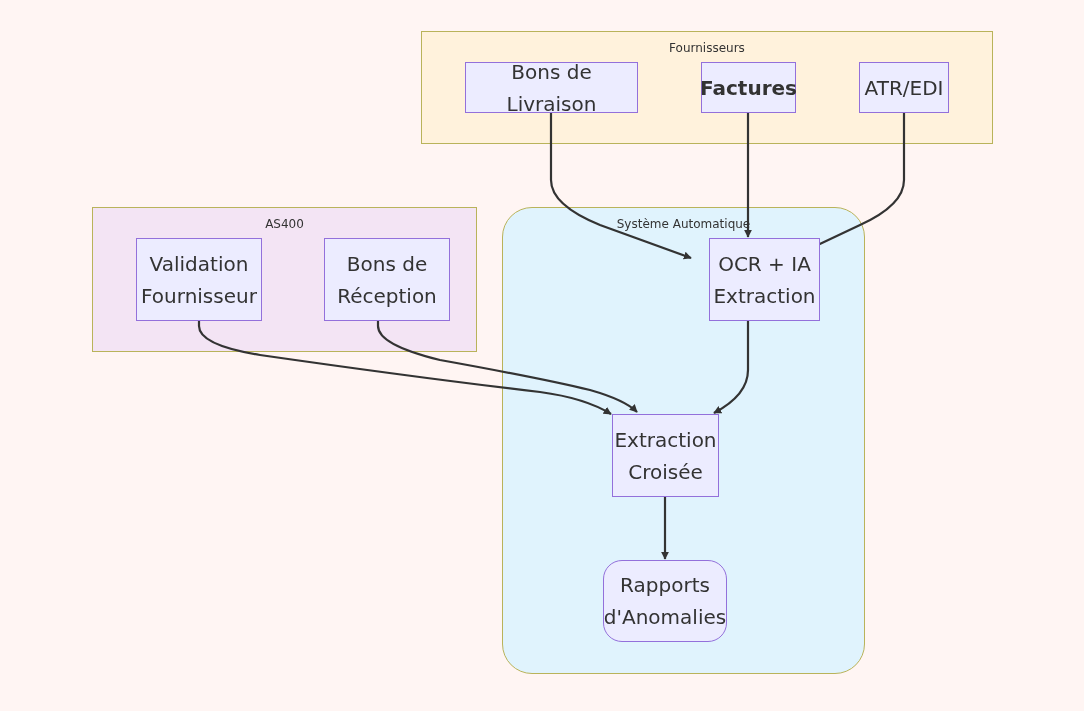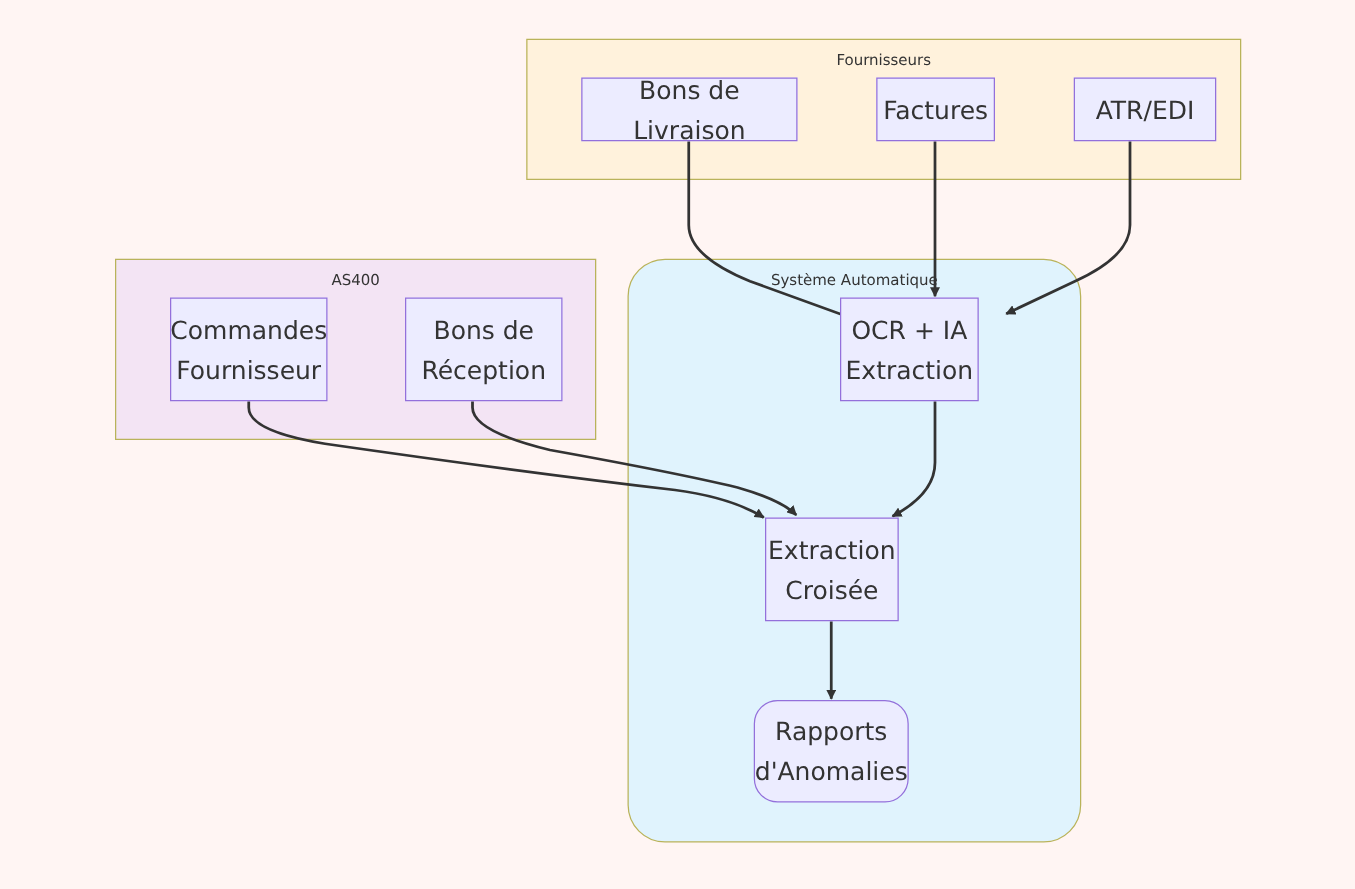--- a/index.html
+++ b/index.html
@@ -48,41 +48,41 @@
   <path class="edge" d="M904,113 L904,180 Q904,205 860,225 L805,251" marker-end="url(#arrow)"></path>
   <path class="edge" d="M199,321 L199,326 Q199,345 260,355 Q420,378 540,392 Q585,398 611,414" marker-end="url(#arrow)"></path>
   <path class="edge" d="M378,321 L378,326 Q378,345 440,360 Q540,378 590,390 Q625,400 637,412" marker-end="url(#arrow)"></path>
   <path class="edge" d="M748,321 L748,370 Q748,395 714,413" marker-end="url(#arrow)"></path>
   <path class="edge" d="M665,497 L665,559" marker-end="url(#arrow)"></path>
 </svg>
 
 <div class="node" style="left:465px;top:62px;width:173px;height:51px;">
   <span>Bons de Livraison</span>
 </div>
-<div class="node" style="left:701px;top:62px;width:95px;height:51px;">
+<div class="node" style="left:701px;top:62px;width:95px;height:51px;font-weight:bold;">
   <span>Factures</span>
 </div>
-<div class="node" style="left:859px;top:62px;width:114px;height:51px;">
+<div class="node" style="left:859px;top:62px;width:90px;height:51px;">
   <span>ATR/EDI</span>
 </div>
 
 <div class="node" style="left:136px;top:238px;width:126px;height:83px;">
   <div>
-    <div>Commandes</div>
+    <div>Validation</div>
     <div>Fournisseur</div>
   </div>
 </div>
 <div class="node" style="left:324px;top:238px;width:126px;height:83px;">
   <div>
     <div>Bons de</div>
     <div>Réception</div>
   </div>
 </div>
 
-<div class="node" style="left:672px;top:238px;width:111px;height:83px;">
+<div class="node" style="left:709px;top:238px;width:111px;height:83px;">
   <div>
     <div>OCR + IA</div>
     <div>Extraction</div>
   </div>
 </div>
 
 <div class="node" style="left:612px;top:414px;width:107px;height:83px;">
   <div>
     <div>Extraction</div>
     <div>Croisée</div>

